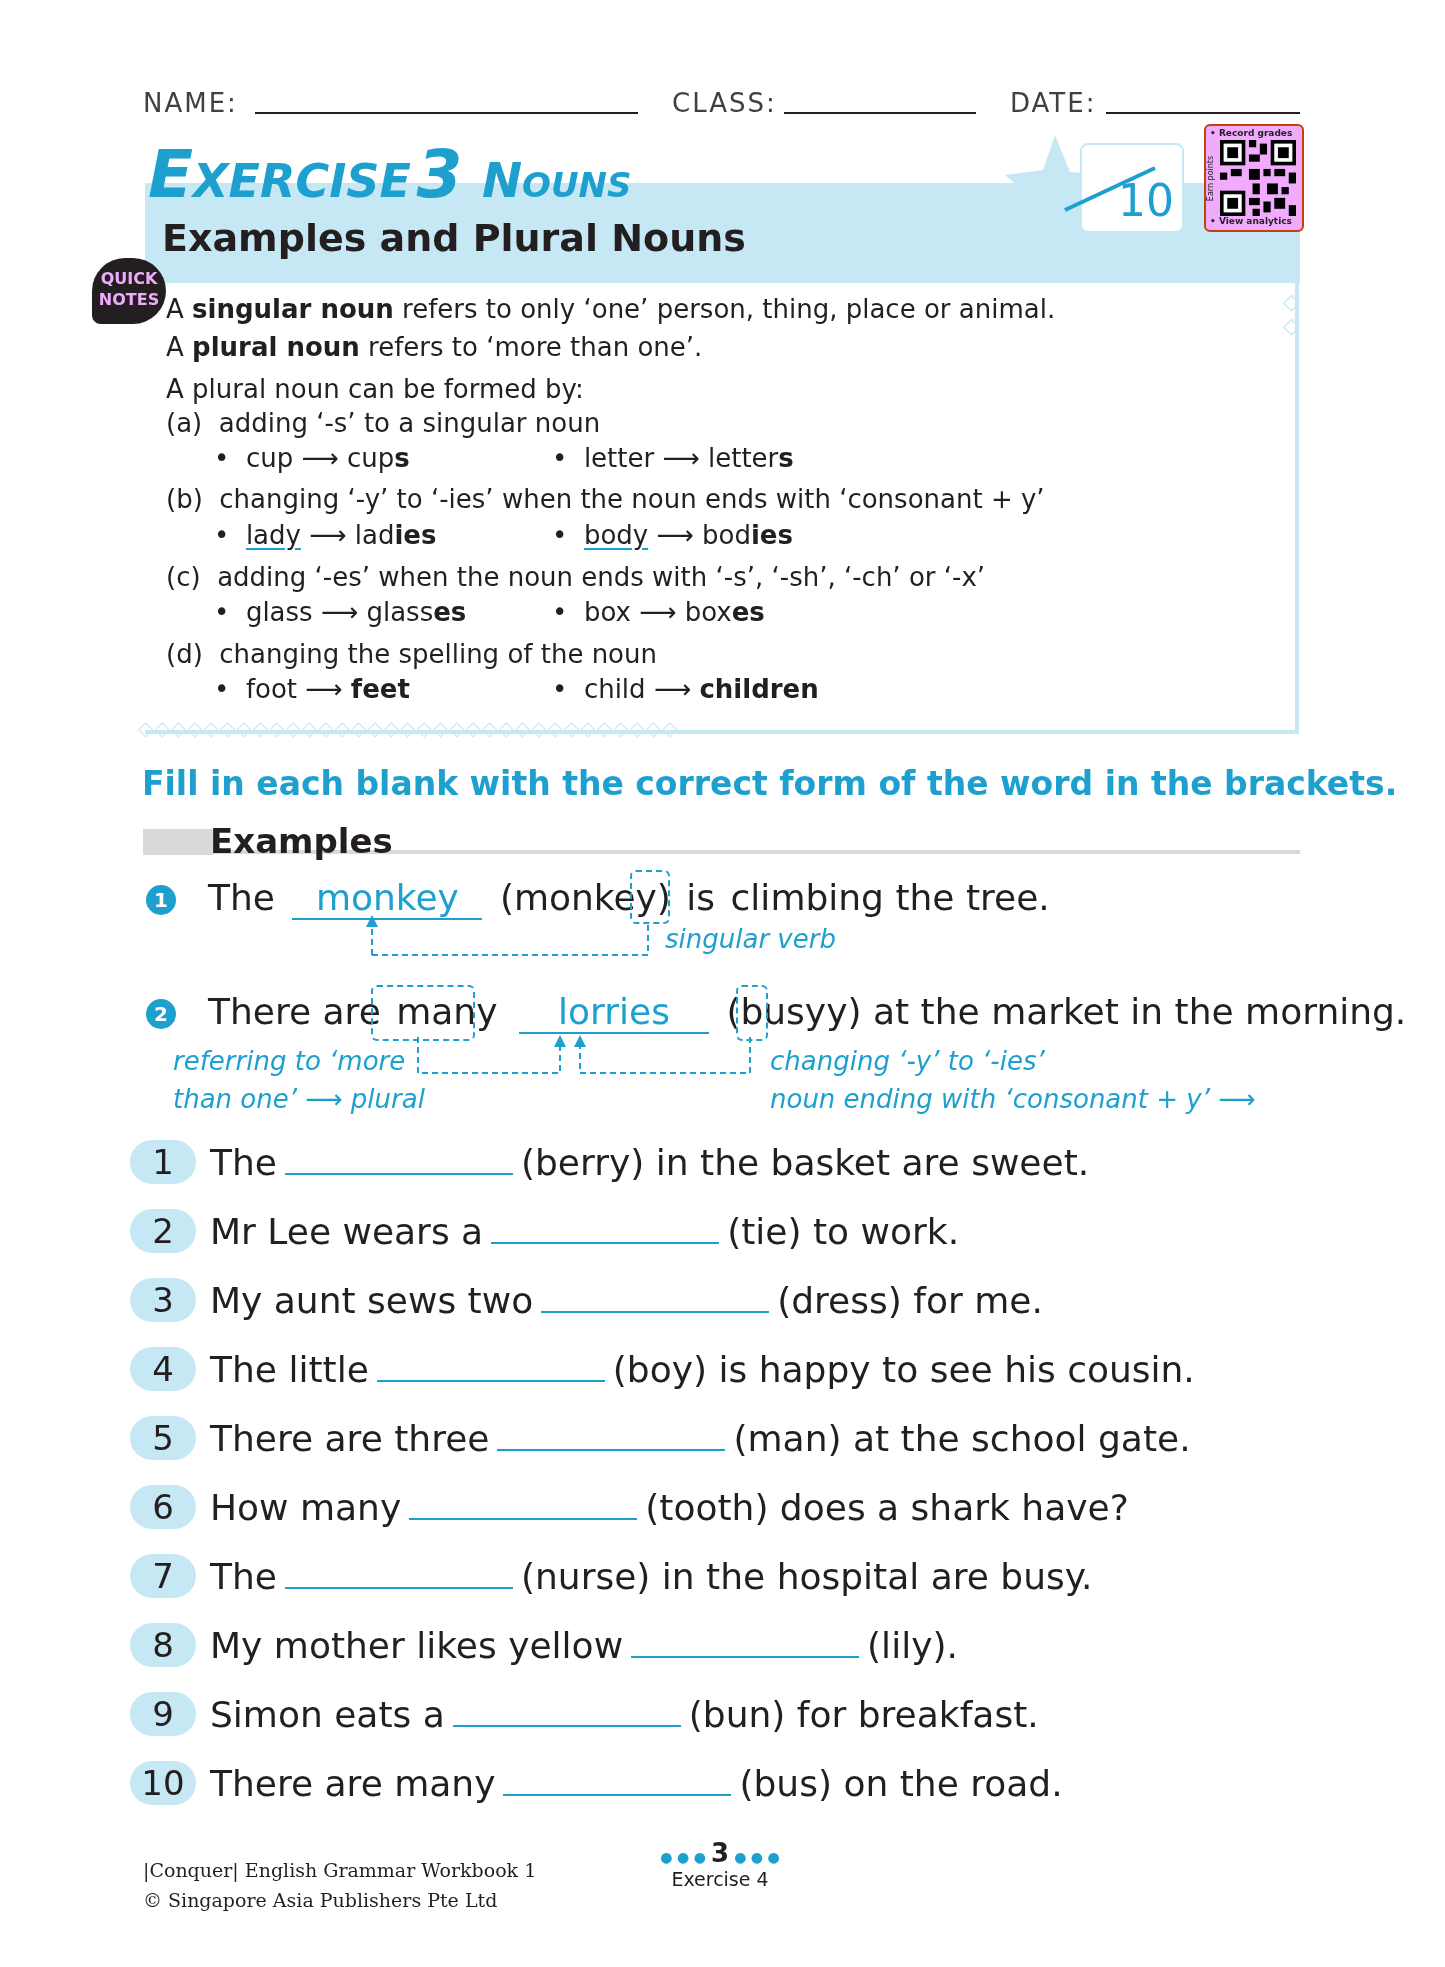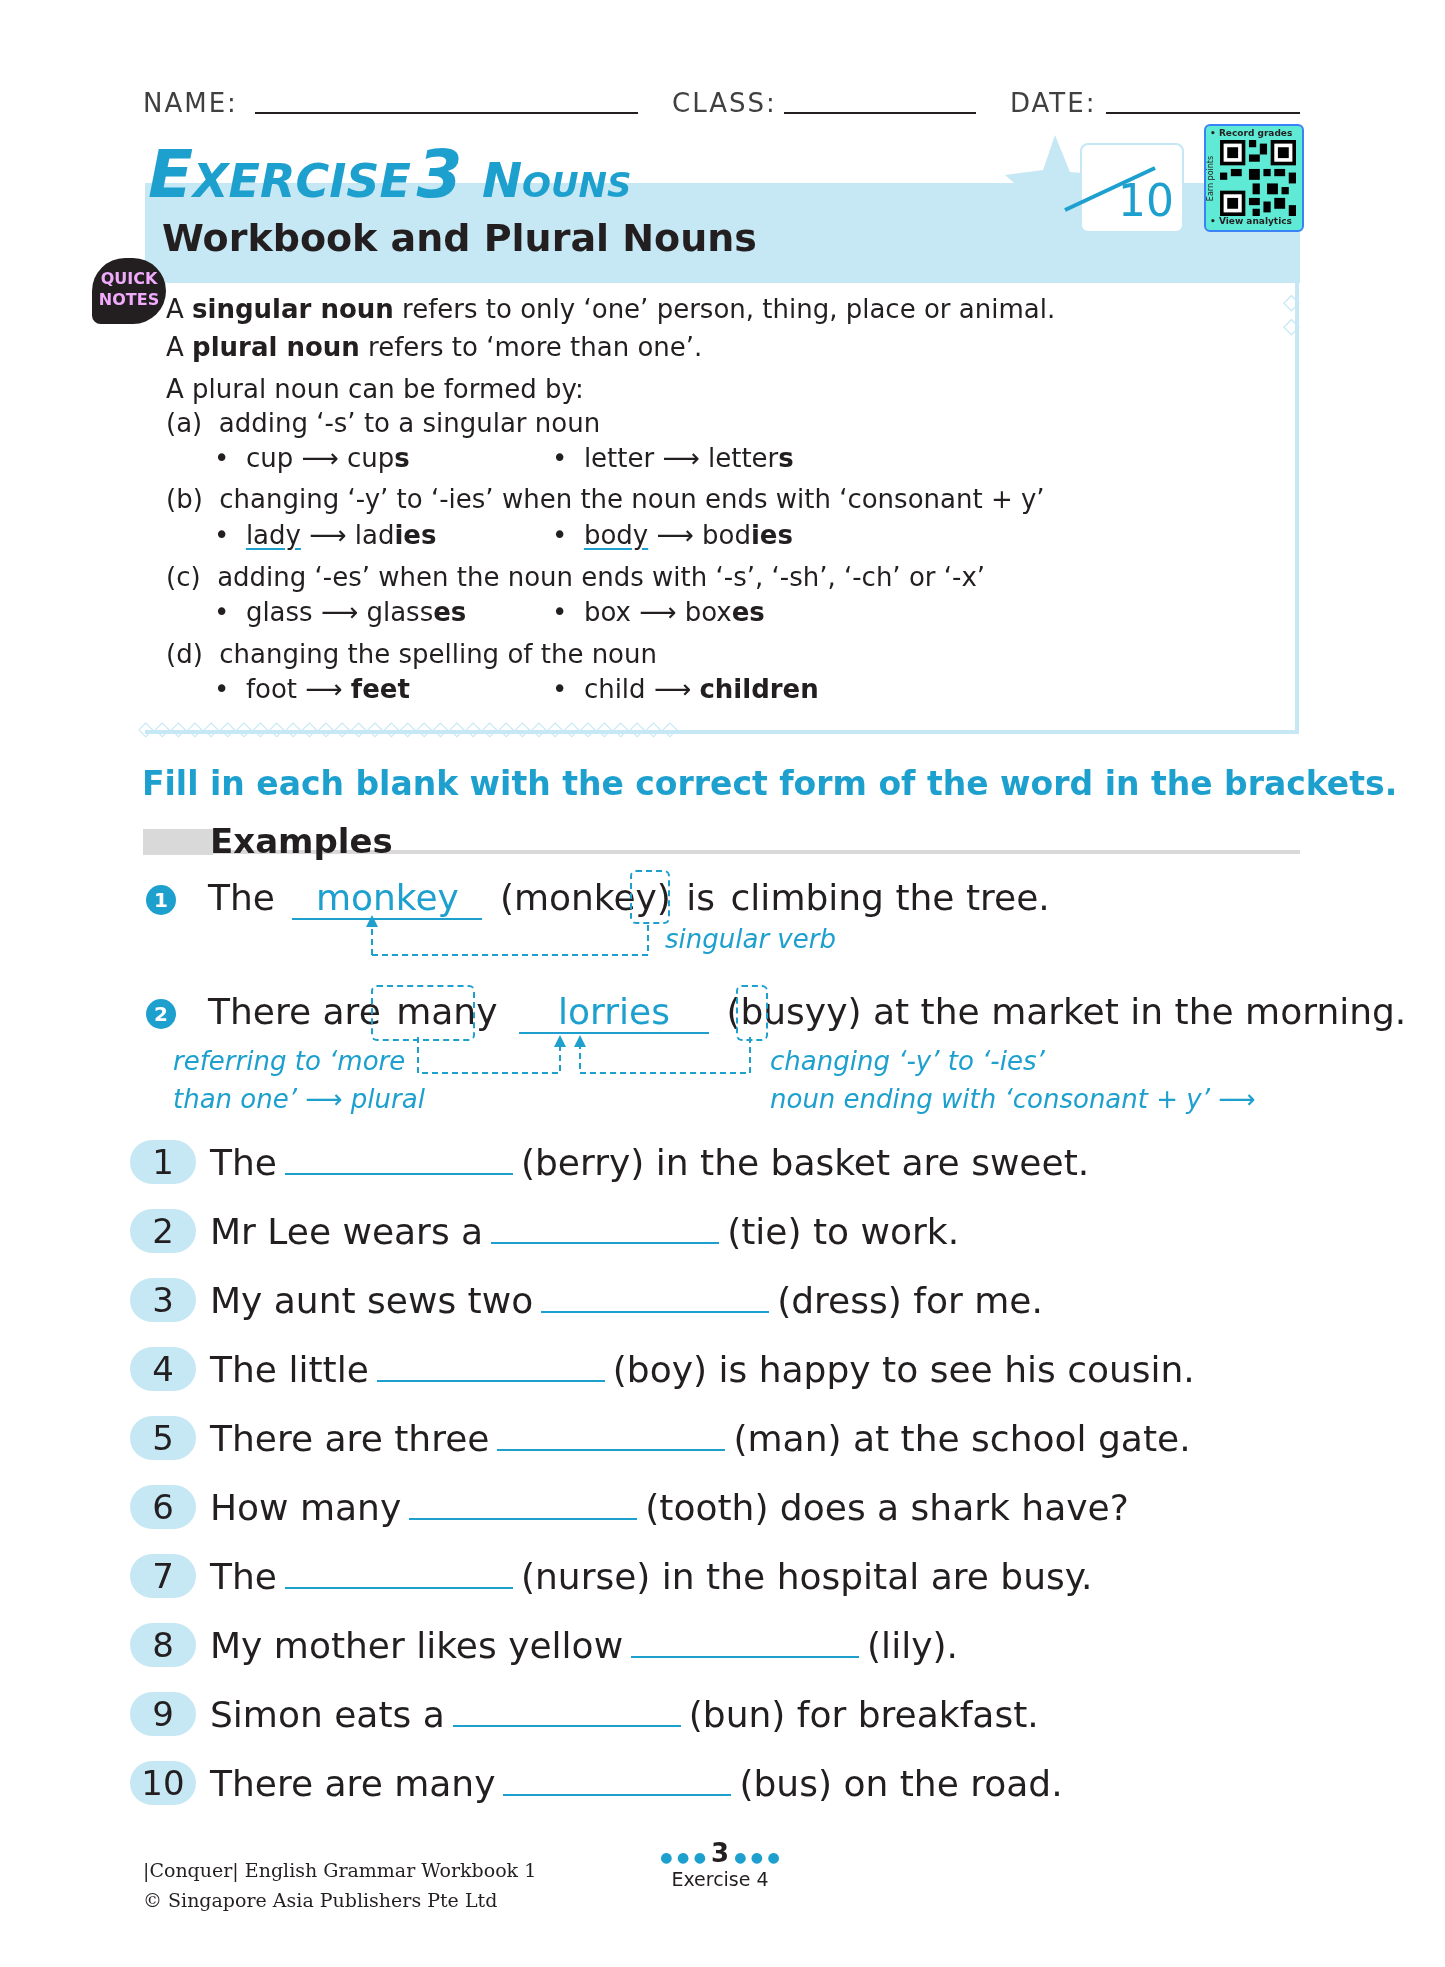--- a/index.html
+++ b/index.html
@@ -14,21 +14,21 @@
   .band { position:absolute; left:145px; top:183px; width:1155px; height:100px; background:#c6e8f5; }
   .title-ex { position:absolute; left:148px; top:136px; font-family:"DejaVu Sans", sans-serif; font-weight:bold; font-style:italic; color:#1ea0cf; white-space:nowrap; }
   .title-ex .big { font-size:66px; }
   .title-ex .small { font-size:48px; }
   .subtitle { position:absolute; left:162px; top:216px; font-size:38px; font-weight:bold; color:#231f20; }
 
   
   .score-box { position:absolute; left:1080px; top:143px; width:100px; height:86px; background:#fff; border:2px solid #c6e8f5; border-radius:8px; }
   .score-star { position:absolute; left:1005px; top:130px; width:140px; height:120px; }
   .score-val { position:absolute; left:1118px; top:175px; font-size:44px; color:#1ea0cf; }
-  .qr { position:absolute; left:1204px; top:124px; width:96px; height:104px; border:2px solid #3b82f6; border-radius:6px; background:#5eead4; }
+  .qr { position:absolute; left:1204px; top:124px; width:96px; height:104px; border:2px solid #c2410c; border-radius:6px; background:#f0abfc; }
 
   
   .qn-badge { position:absolute; left:92px; top:258px; width:74px; height:66px; background:#231f20; color:#f0abfc; border-radius:38px 38px 38px 10px; font-size:16px; font-weight:bold; text-align:center; line-height:21px; padding-top:10px; box-sizing:border-box; }
   .notes-box { position:absolute; left:145px; top:283px; width:1150px; height:447px; border-right:4px solid #c6e8f5; border-bottom:4px solid #c6e8f5; }
   .notes { position:absolute; left:166px; top:292px; font-size:26px; color:#231f20; line-height:34px; }
   .notes .row { position:absolute; white-space:nowrap; }
   .notes b { font-weight:bold; }
   .u-cyan { text-decoration:underline; text-decoration-color:#1ea0cf; text-underline-offset:4px; }
   .diamonds { position:absolute; left:138px; top:716px; font-size:20px; color:#c6e8f5; letter-spacing:1px; white-space:nowrap; }
   .side-diamonds { position:absolute; left:1283px; top:290px; color:#c6e8f5; font-size:22px; line-height:24px; }
@@ -67,21 +67,21 @@
 <div class="hdr-line" style="left:784px; top:112px; width:192px;"></div>
 <span class="abs hdr-label" style="left:1010px; top:88px;">DATE:</span>
 <div class="hdr-line" style="left:1106px; top:112px; width:194px;"></div>
 
 <div class="band"></div>
 <div class="title-ex">
   <span class="big" style="font-variant:small-caps;">Exercise</span>
   <span class="big">3</span>
   <span class="small" style="font-variant:small-caps; margin-left:14px;">Nouns</span>
 </div>
-<div class="subtitle">Workbook and Plural Nouns</div>
+<div class="subtitle">Examples and Plural Nouns</div>
 
 <svg class="score-star" viewBox="0 0 140 120">
   <polygon points="50,5 65,42 105,45 75,70 85,112 50,88 18,110 28,70 0,45 38,40" fill="#c6e8f5"></polygon>
 </svg>
 <div class="score-box"></div>
 <svg class="abs" style="left:1060px; top:160px; width:100px; height:60px;" viewBox="0 0 100 60">
   <line x1="5" y1="50" x2="95" y2="8" stroke="#1ea0cf" stroke-width="4"></line>
 </svg>
 <span class="score-val">10</span>
 

